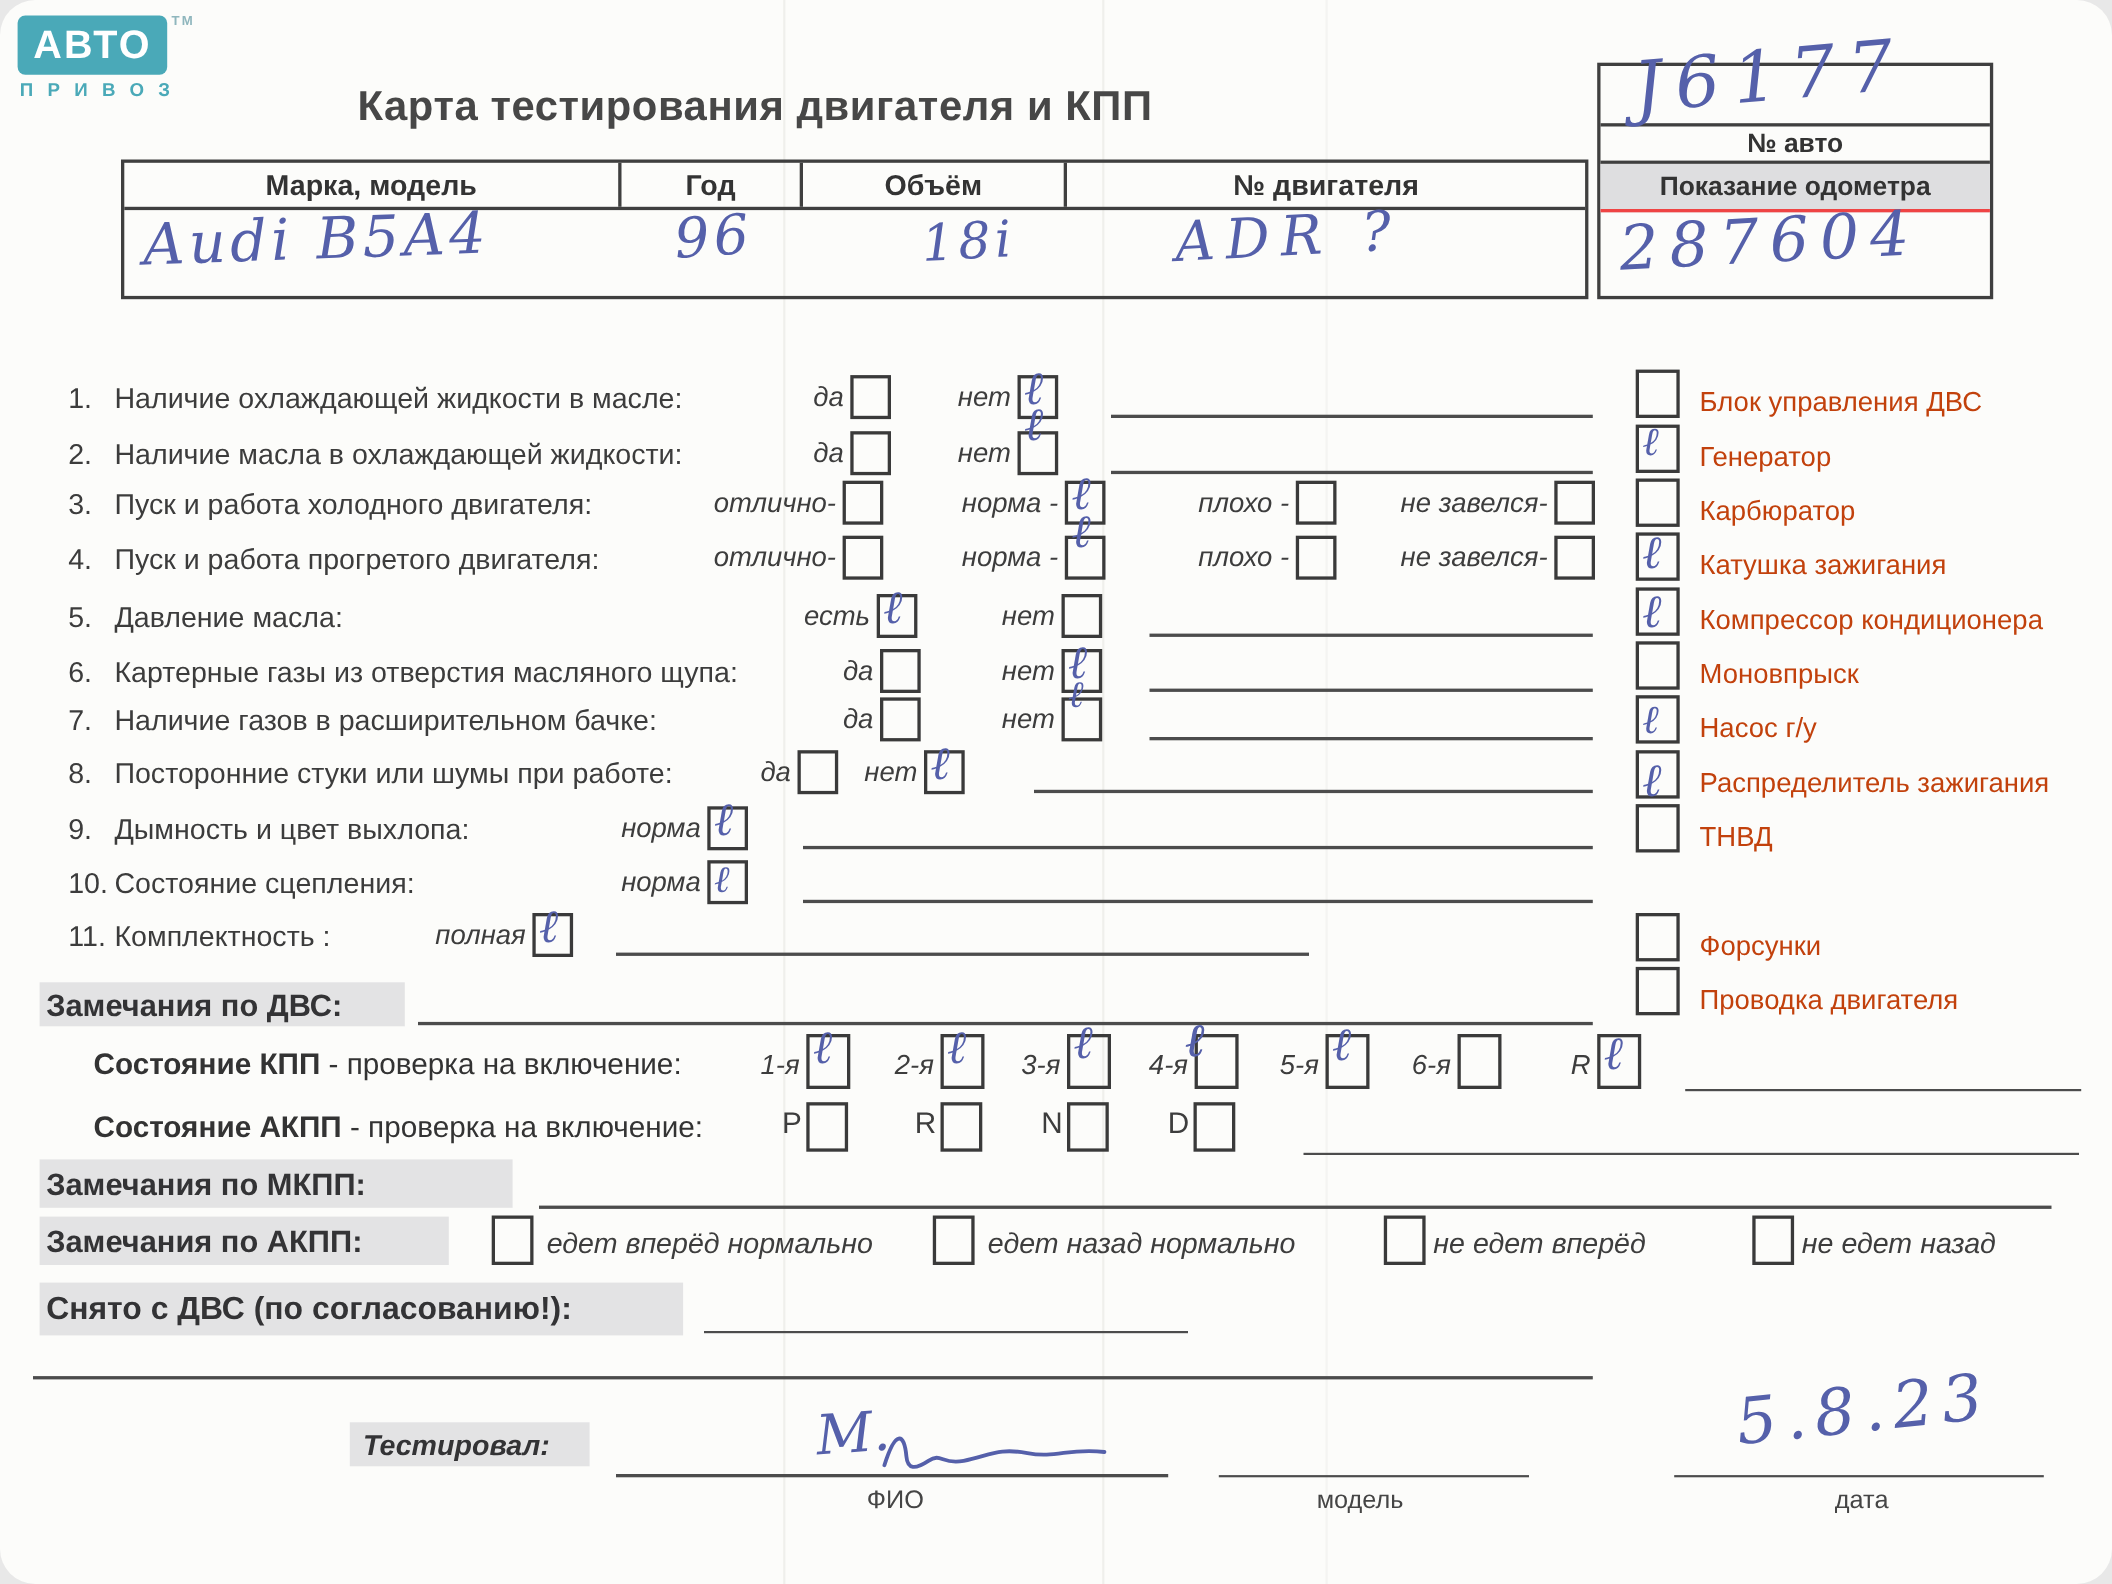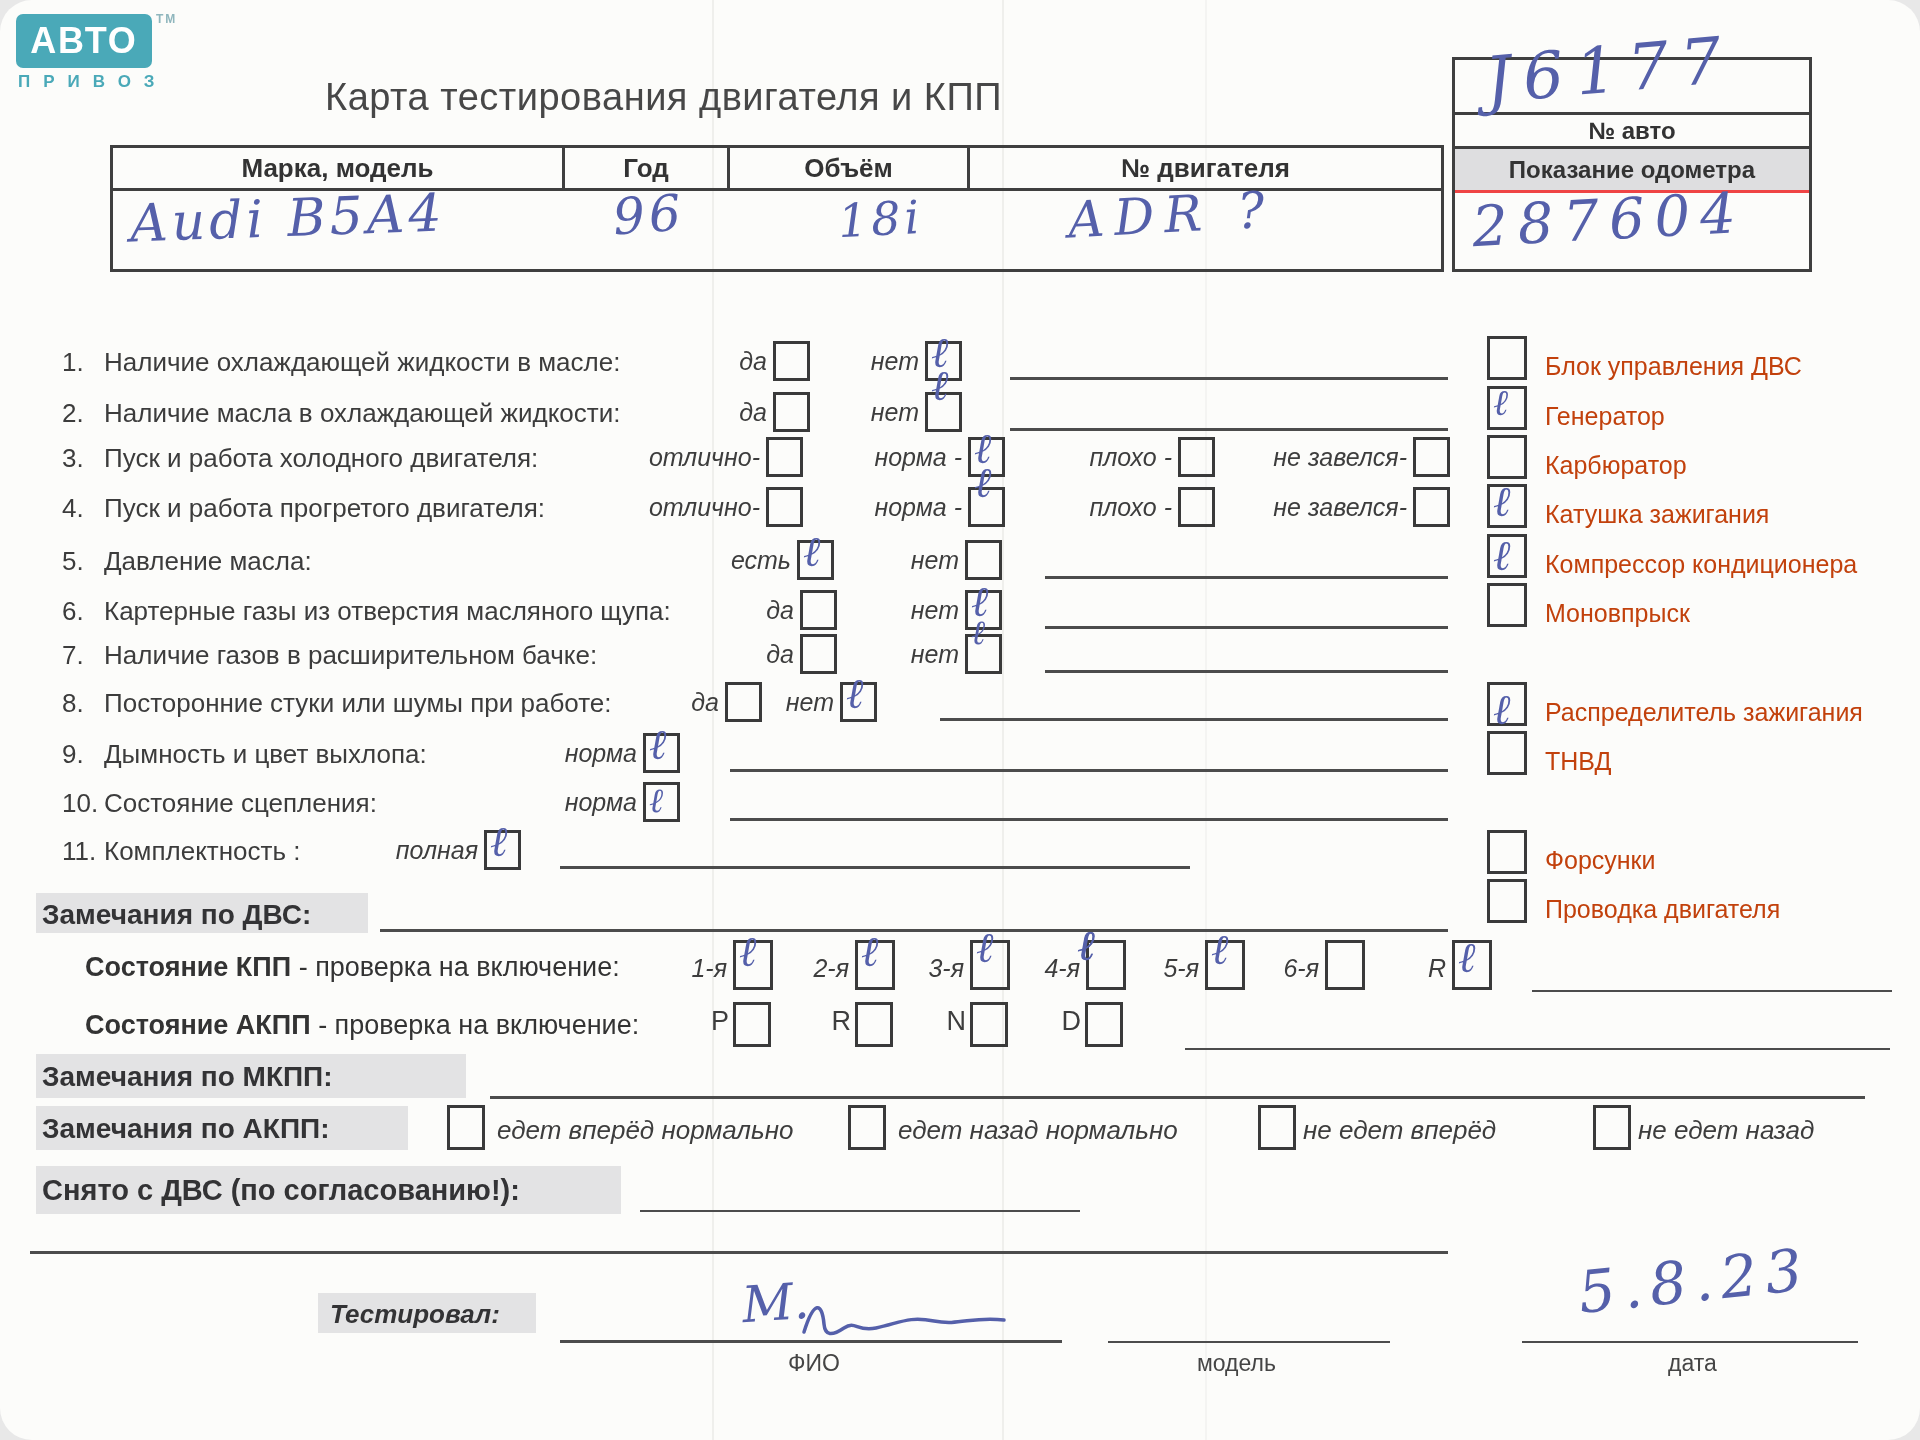--- a/index.html
+++ b/index.html
@@ -6,21 +6,21 @@
   .page{position:relative;width:1920px;height:1440px;background:#fcfcfa;overflow:hidden;
         font-family:"Liberation Sans",sans-serif;color:#3b3b3b;border-radius:32px;}
   .fold{position:absolute;top:0;bottom:0;width:2px;background:#efefec;}
   
   .logo-box{position:absolute;left:16px;top:14px;width:136px;height:54px;background:#4aa9b8;
             border-radius:7px;display:flex;align-items:center;justify-content:center;}
   .logo-name{color:#ffffff;font-weight:bold;font-size:36px;letter-spacing:2px;}
   .logo-tm{position:absolute;left:156px;top:12px;font-size:12px;color:#8fb6bd;font-weight:bold;letter-spacing:2px;}
   .logo-sub{position:absolute;left:18px;top:72px;font-size:17px;font-weight:bold;color:#4aa9b8;letter-spacing:13px;}
   
-  .title{position:absolute;left:325px;top:76px;font-size:38px;font-weight:normal;color:#474747;letter-spacing:0.5px;}
+  .title{position:absolute;left:325px;top:76px;font-size:38px;font-weight:bold;color:#474747;letter-spacing:0.5px;}
   
   .vtable{position:absolute;left:110px;top:145px;width:1334px;height:127px;border:3px solid #3f3f3f;box-sizing:border-box;}
   .vhead{display:flex;height:43px;border-bottom:3px solid #3f3f3f;box-sizing:border-box;}
   .vcell{border-right:3px solid #3f3f3f;box-sizing:border-box;display:flex;align-items:center;justify-content:center;
          font-weight:bold;font-size:26px;color:#333;}
   .vcell:last-child{border-right:none;}
   
   .obox{position:absolute;left:1452px;top:57px;width:360px;height:215px;border:3px solid #3f3f3f;box-sizing:border-box;}
   .orow{position:absolute;left:0;right:0;box-sizing:border-box;display:flex;align-items:center;justify-content:center;
         font-weight:bold;font-size:24px;color:#333;}
@@ -118,20 +118,26 @@
   <div class="citem" style="top:534px">
     <span class="cb big">
         <i class="mk" style="top: -2px; visibility: visible;"></i>
       </span>
     <span class="cl">Компрессор кондиционера</span>
   </div>
   <div class="citem" style="top:583px">
     <span class="cb big"></span>
     <span class="cl">Моновпрыск</span>
   </div>
+  <div class="citem" style="top:632px">
+    <span class="cb big">
+        <i class="mk" style="top: 2px; font-size: 36px; visibility: visible;"></i>
+      </span>
+    <span class="cl">Насос г/у</span>
+  </div>
   <div class="citem" style="top:682px">
     <span class="cb big">
         <i class="mk" style="top: 4px; visibility: visible;"></i>
       </span>
     <span class="cl">Распределитель зажигания</span>
   </div>
   <div class="citem" style="top:731px">
     <span class="cb big"></span>
     <span class="cl">ТНВД</span>
   </div>

